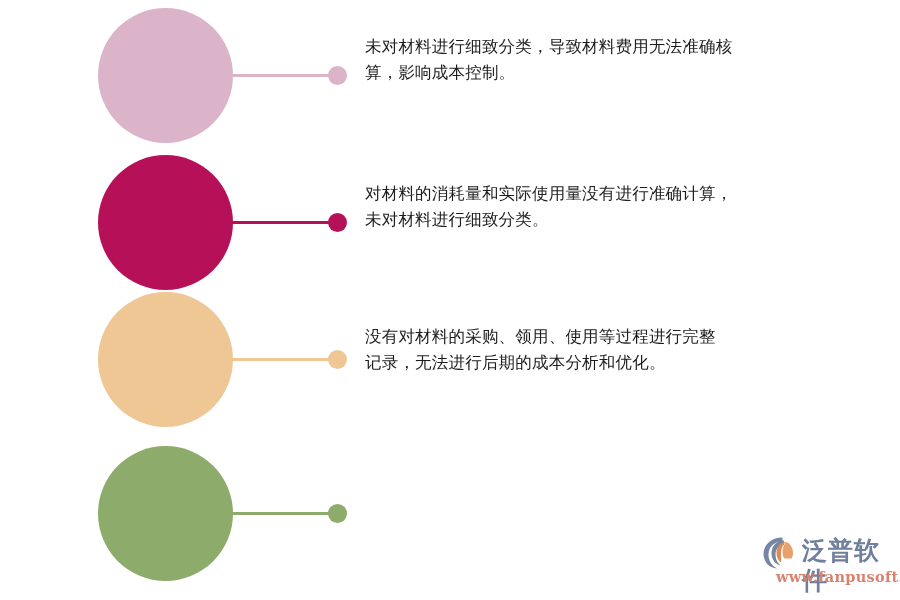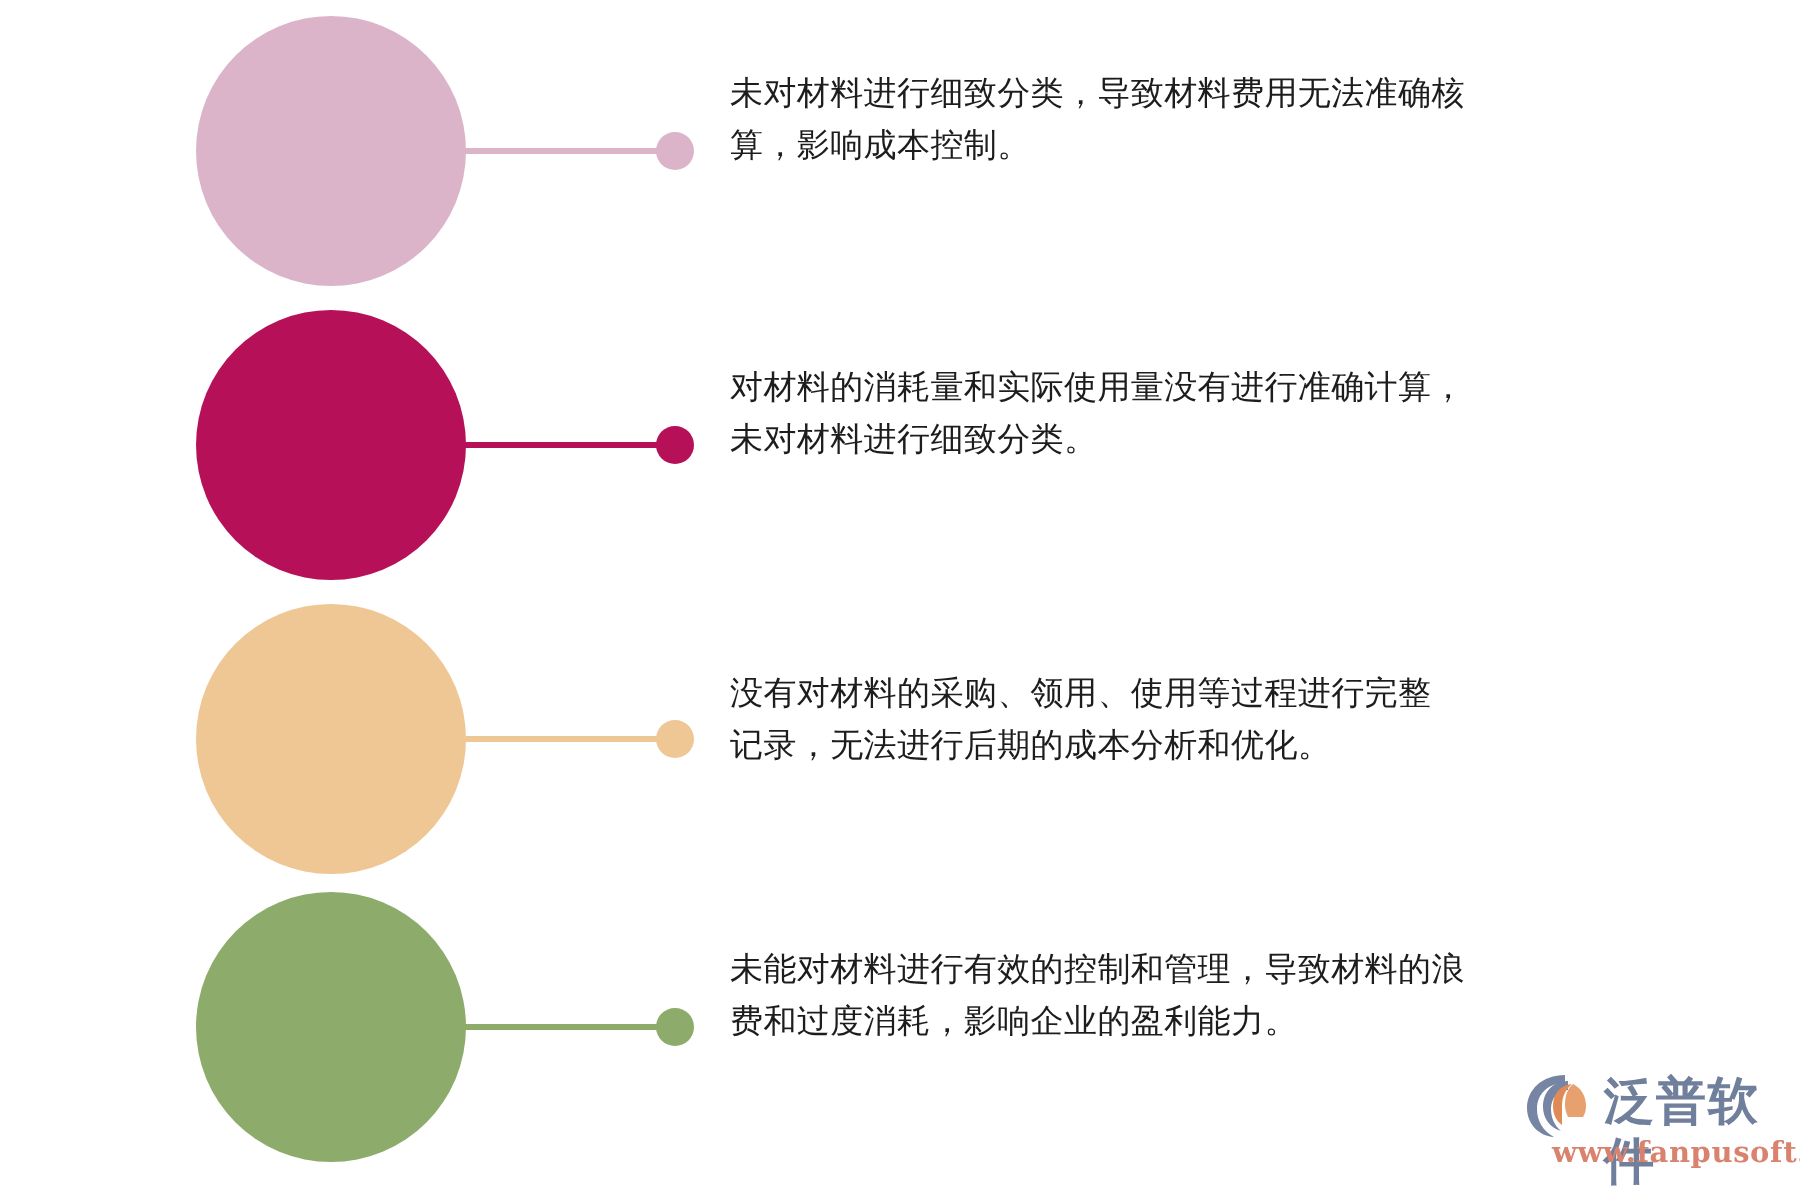--- a/index.html
+++ b/index.html
@@ -21,21 +21,21 @@
 
   
   .row {
     position: absolute;
     left: 0;
     width: 856px;
     height: 150px;
   }
   .row-0 { top: 0px; }
   .row-1 { top: 147px; }
-  .row-2 { top: 294px; }
+  .row-2 { top: 284px; }
   .row-3 { top: 438px; }
 
   
   .bubble {
     position: absolute;
     left: 98px;
     top: 8px;
     width: 135px;
     height: 135px;
     border-radius: 50%;
@@ -140,22 +140,20 @@
     <div class="connector" style="background: rgb(239, 199, 149);"></div>
     <div class="dot" style="background: rgb(239, 199, 149);"></div>
     <div class="caption">没有对材料的采购、领用、使用等过程进行完整
 记录，无法进行后期的成本分析和优化。</div>
   </div>
 
   <div class="row row-3">
     <div class="bubble" style="background: rgb(141, 172, 107);"></div>
     <div class="connector" style="background: rgb(141, 172, 107);"></div>
     <div class="dot" style="background: rgb(141, 172, 107);"></div>
-    <div class="caption">未能对材料进行有效的控制和管理，导致材料的浪
-费和过度消耗，影响企业的盈利能力。</div>
   </div>
 
   <div id="watermark">
     <svg id="logo-mark" viewBox="0 0 38 34">
       <path d="M20.5 1.5 C9 1.5 1.5 9 1.5 18 C1.5 25.5 7 32 15 32.5 C9.5 29.5 6.5 24.5 6.5 18.5 C6.5 11 12 5.5 20.5 5.5 Z" fill="#7585a3"></path>
       <path d="M22 4.5 C14.5 4.5 9.5 10 9.5 17.5 C9.5 23 13 28 18.5 29.5 C15 26.5 13.5 22.5 13.5 18.5 C13.5 13 17 9 22 9 Z" fill="#7585a3"></path>
       <path d="M24 6 C18 6.5 14.5 11 14.5 17 C14.5 21 16 24.5 19 26.5 L19 17 C19 12 21 8.5 24 6 Z" fill="#e08a55"></path>
       <path d="M24.5 6 C28.5 8 31 12 31 17 C31 19 30.5 21 29.5 22.5 L22 22.5 C21 20.5 20.5 18.5 20.5 16.5 C20.5 11.5 22 8 24.5 6 Z" fill="#e8a06f"></path>
     </svg>
     <div id="logo-cn" style="color: rgb(111, 127, 156);">泛普软件</div>

